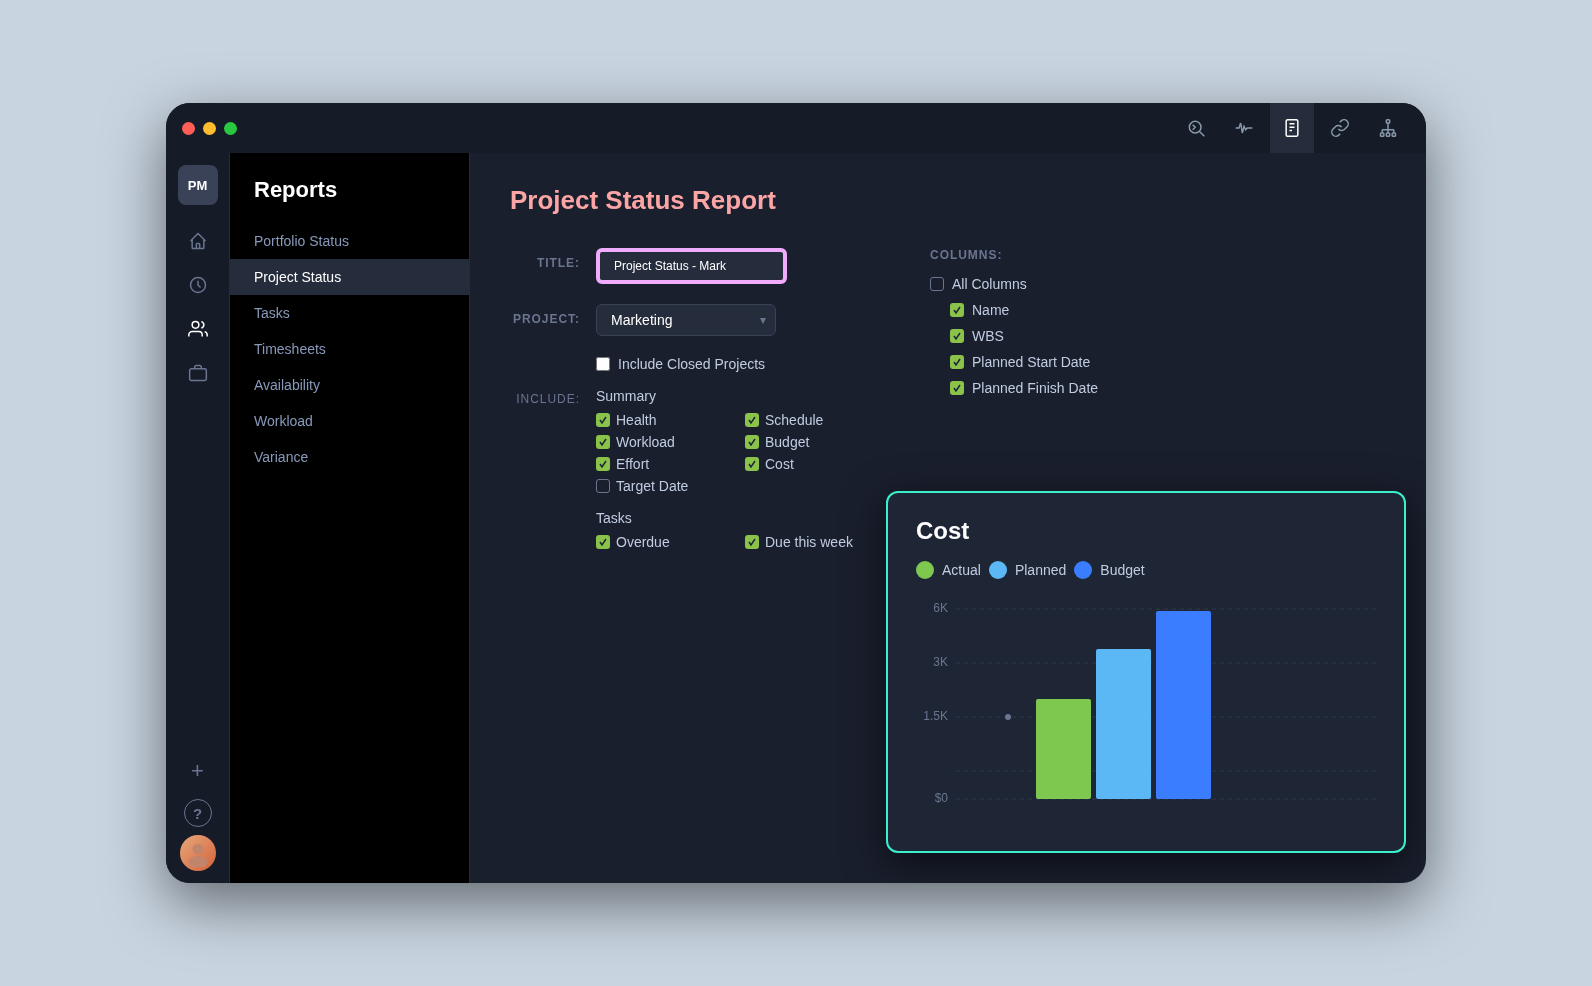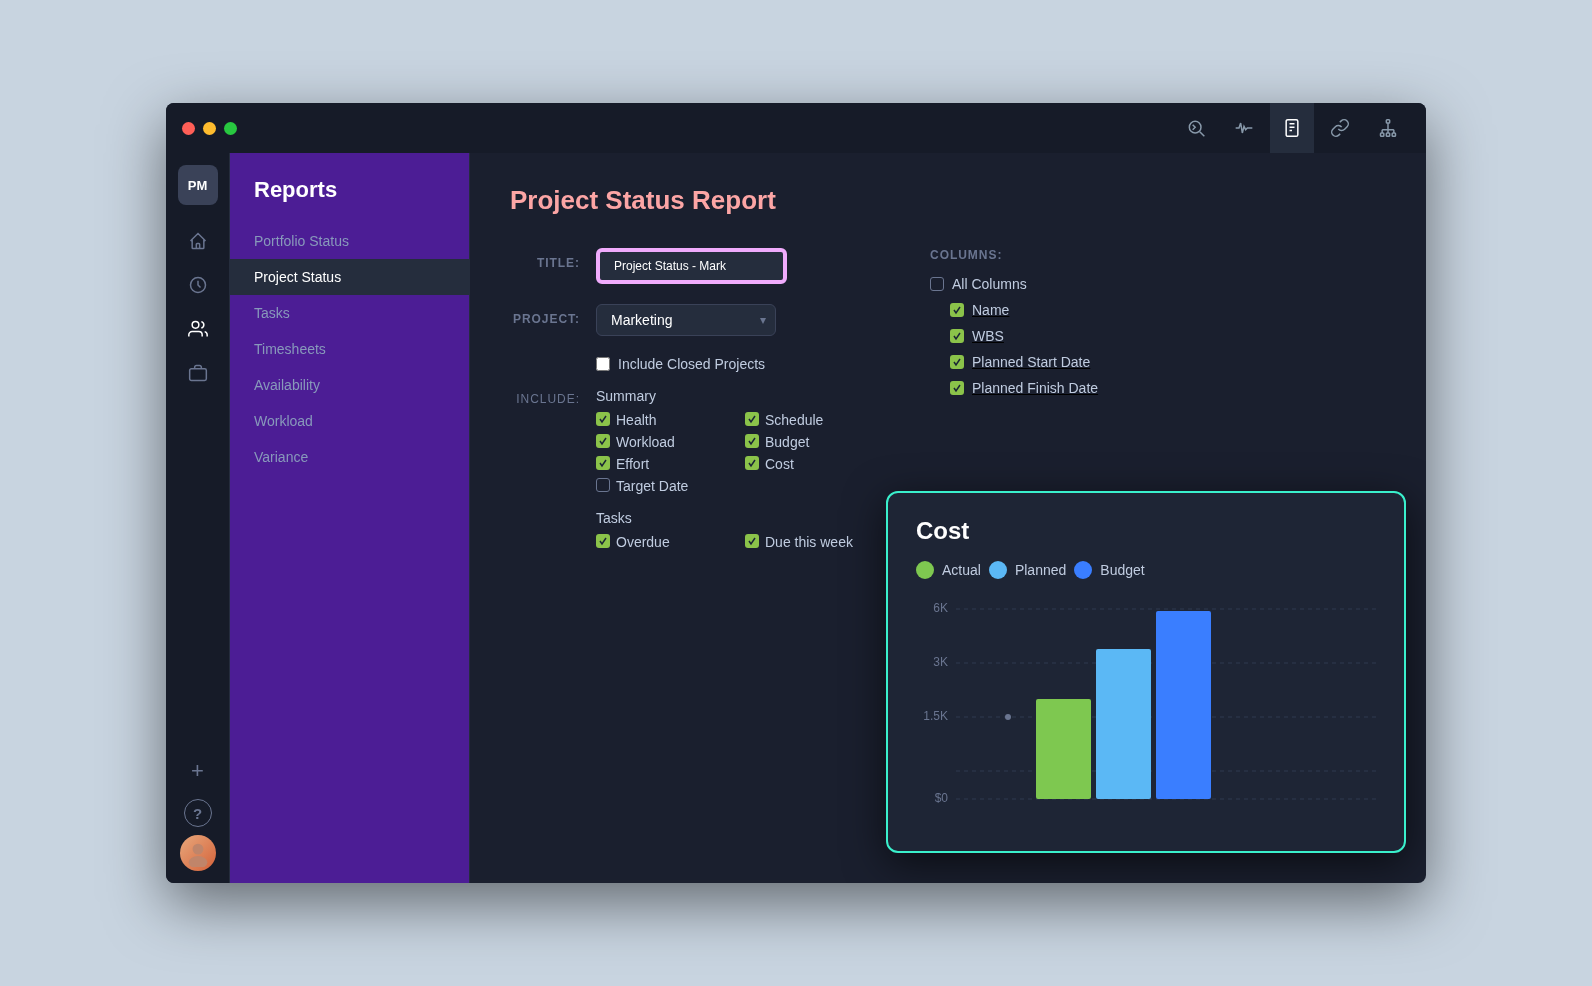--- a/index.html
+++ b/index.html
@@ -8,21 +8,21 @@
       display: flex;
       align-items: center;
       justify-content: center;
       min-height: 100vh;
       font-family: -apple-system, BlinkMacSystemFont, 'Segoe UI', sans-serif;
     }
     .window {
       width: 1260px;
       height: 780px;
       background: #1a1f2e;
-      border-radius: 8px;
+      border-radius: 24px;
       overflow: hidden;
       position: relative;
       box-shadow: 0 20px 60px rgba(0,0,0,0.5);
     }
     .titlebar {
       height: 50px;
       background: #161b28;
       display: flex;
       align-items: center;
       padding: 0 16px;
@@ -118,21 +118,21 @@
       border-radius: 50%;
       background: linear-gradient(135deg, #e8a87c, #d4623a);
       display: flex;
       align-items: center;
       justify-content: center;
       overflow: hidden;
     }
     .avatar svg { width: 28px; height: 28px; }
     .nav-sidebar {
       width: 240px;
-      background: #4c1d95;
+      background: #000000;
       padding: 24px 0;
       border-right: 1px solid #252d3d;
     }
     .nav-title {
       font-size: 22px;
       font-weight: 600;
       color: #ffffff;
       padding: 0 24px 20px;
     }
     .nav-item {
@@ -258,21 +258,21 @@
       font-weight: 500;
     }
     .include-grid {
       display: grid;
       grid-template-columns: 1fr 1fr;
       gap: 6px 24px;
       margin-bottom: 16px;
     }
     .include-item {
       display: flex;
-      align-items: flex-start;
+      align-items: center;
       gap: 6px;
       font-size: 14px;
       color: #c0cce0;
     }
     .checkbox-green {
       width: 14px;
       height: 14px;
       background: #8bc34a;
       border-radius: 3px;
       flex-shrink: 0;
@@ -559,21 +559,21 @@
             </div>
           </div>
         </div>
 
         <div class="columns-section">
           <div class="columns-label">COLUMNS:</div>
           <div class="columns-item">
             <div class="checkbox-empty"></div>
             <span>All Columns</span>
           </div>
-          <div style="padding-left: 20px; text-decoration: underline;">
+          <div style="padding-left: 20px;">
             <div class="columns-item">
               <div class="checkbox-green">
                 <svg width="10" height="10" viewBox="0 0 10 10">
                     <polyline points="2,5 4,8 8,2" stroke="#1a2535" stroke-width="1.5" fill="none"></polyline>
                   </svg>
               </div>
               <span>Name</span>
             </div>
             <div class="columns-item">
               <div class="checkbox-green">

